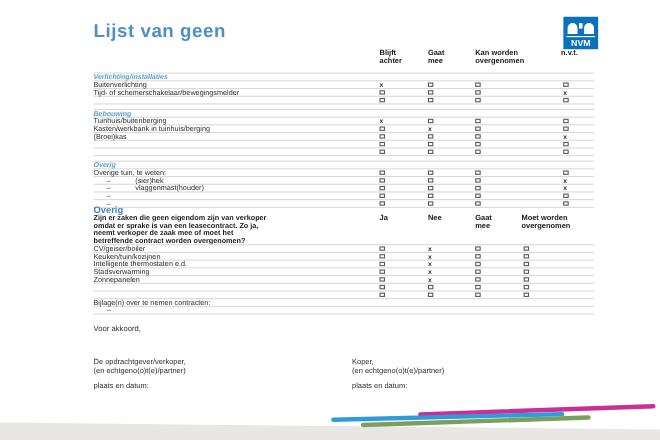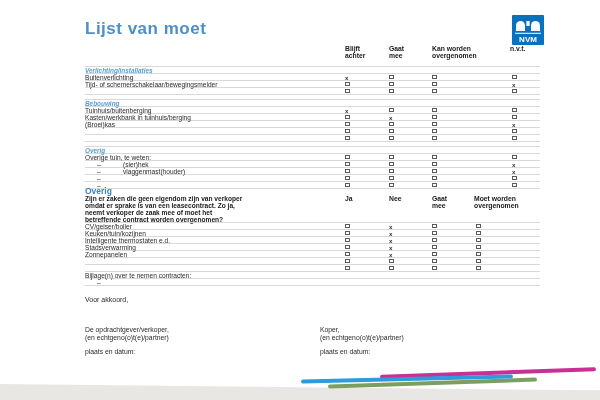--- a/index.html
+++ b/index.html
@@ -45,21 +45,21 @@
   .stripe-green{left:328px;top:381px;width:209px;background:var(--stripe_green);
         transform:rotate(-1.9deg);z-index:2;}
   .stripe-blue{left:301px;top:376.5px;width:212px;height:4px;background:var(--stripe_blue);
         transform:rotate(-1.4deg);z-index:3;}
 </style>
 </head>
 <body>
 
 <div class="page">
 
-  <div class="page-title">Lijst van moet</div>
+  <div class="page-title">Lijst van geen</div>
 
   <svg class="logo" viewBox="0 0 32 30">
     <rect width="32" height="30" rx="1" fill="#0a71bc"></rect>
     <path d="M4 16 v-5.5 a4.5 4.5 0 0 1 9 0 v5.5 z" fill="#ffffff"></path>
     <path d="M19 16 v-5.5 a4.5 4.5 0 0 1 9 0 v5.5 z" fill="#ffffff"></path>
     <rect x="14.4" y="6" width="3.2" height="5" fill="#ffffff"></rect>
     <rect x="3" y="17.8" width="26" height="1" fill="#ffffff"></rect>
     <text x="16" y="27" fill="#ffffff" font-size="8" font-weight="bold" text-anchor="middle" font-family="Liberation Sans, sans-serif">NVM</text>
   </svg>
 

